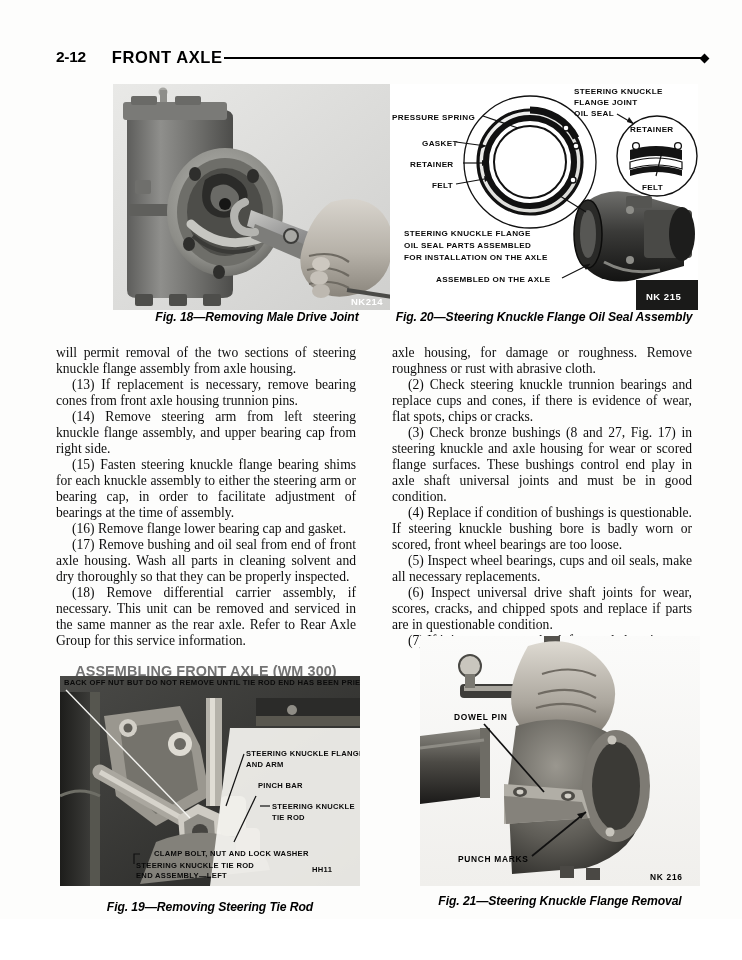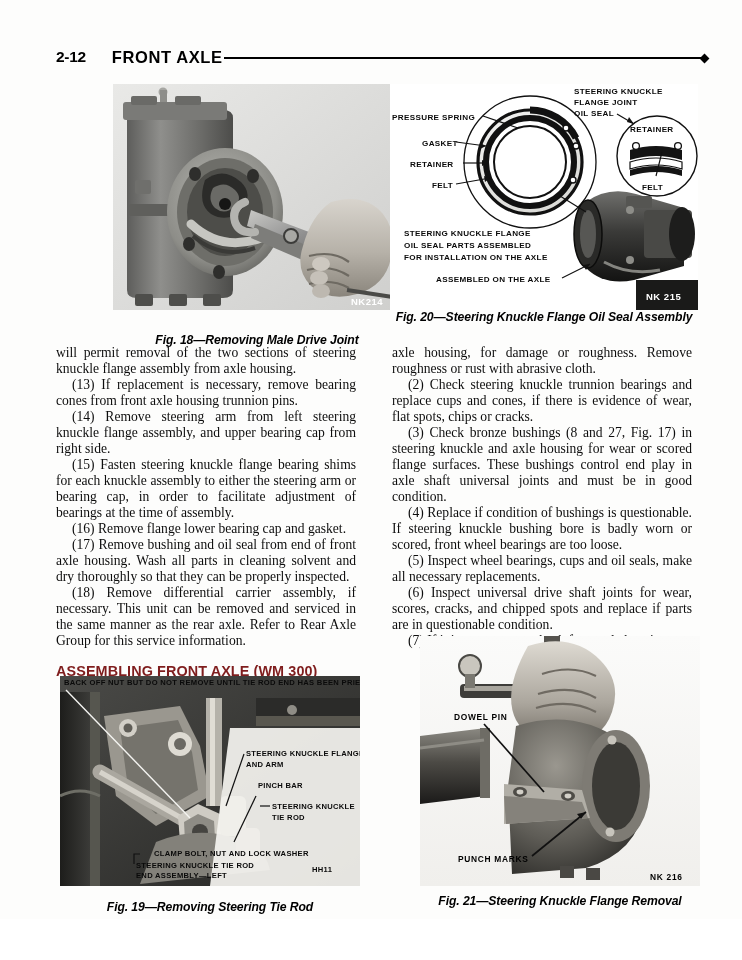--- a/index.html
+++ b/index.html
@@ -42,21 +42,21 @@
   .body-text{
     font-size:13.6px;line-height:16px;text-align:justify;
     text-justify:inter-word;hyphens:none;color:#0d0d0d;
   }
   .body-text p{margin:0;}
   .body-text p.ind{text-indent:16px;}
 
   .sec-head{
     font-family:"Liberation Sans", sans-serif;
     font-weight:bold;font-size:14.4px;letter-spacing:0.1px;
-    margin:0;padding-top:14px;padding-bottom:1px;color:#7f1d1d;
+    margin:0;padding-top:14px;padding-bottom:1px;color:#737373;text-align:center;
   }
 
   .figcap{
     font-family:"Liberation Sans", sans-serif;
     font-weight:bold;font-style:italic;font-size:12.2px;
     text-align:center;color:#000;letter-spacing:-0.1px;
   }
 
   
   .fig{position:absolute;}
@@ -163,21 +163,21 @@
                q-16 -16 -8 -40 q8 -30 28 -44 Z" fill="url(#handG)"></path>
       <path d="M196 172 q24 -6 40 6" stroke="#6e6a62" stroke-width="2.2" fill="none"></path>
       <path d="M194 186 q24 -6 42 6" stroke="#6e6a62" stroke-width="2.2" fill="none"></path>
       <path d="M196 200 q22 -6 40 4" stroke="#6e6a62" stroke-width="2.2" fill="none"></path>
       <ellipse cx="208" cy="180" rx="9" ry="7" fill="#cdc8c0"></ellipse>
       <ellipse cx="206" cy="194" rx="9" ry="7" fill="#c6c1b9"></ellipse>
       <ellipse cx="208" cy="207" rx="9" ry="7" fill="#bdb8b0"></ellipse>
       <path d="M234 206 L286 214" stroke="#4a4a47" stroke-width="4"></path>
       <text class="photo-code" x="238" y="221">NK214</text>
     </svg>
-    <div class="figcap" style="width:288px;margin-top:23px;">Fig. 18—Removing Male Drive Joint</div>
+    <div class="figcap" style="width:288px;margin-top:0;">Fig. 18—Removing Male Drive Joint</div>
   </div>
 
   <div class="fig" style="left:390px;top:84px;">
     <svg width="308" height="226" viewBox="0 0 308 226">
       <defs>
         <linearGradient id="axG" x1="0" y1="0" x2="0" y2="1">
           <stop offset="0%" stop-color="#6f6f6c"></stop>
             <stop offset="45%" stop-color="#3a3a38"></stop>
           <stop offset="100%" stop-color="#131312"></stop>
         </linearGradient>

